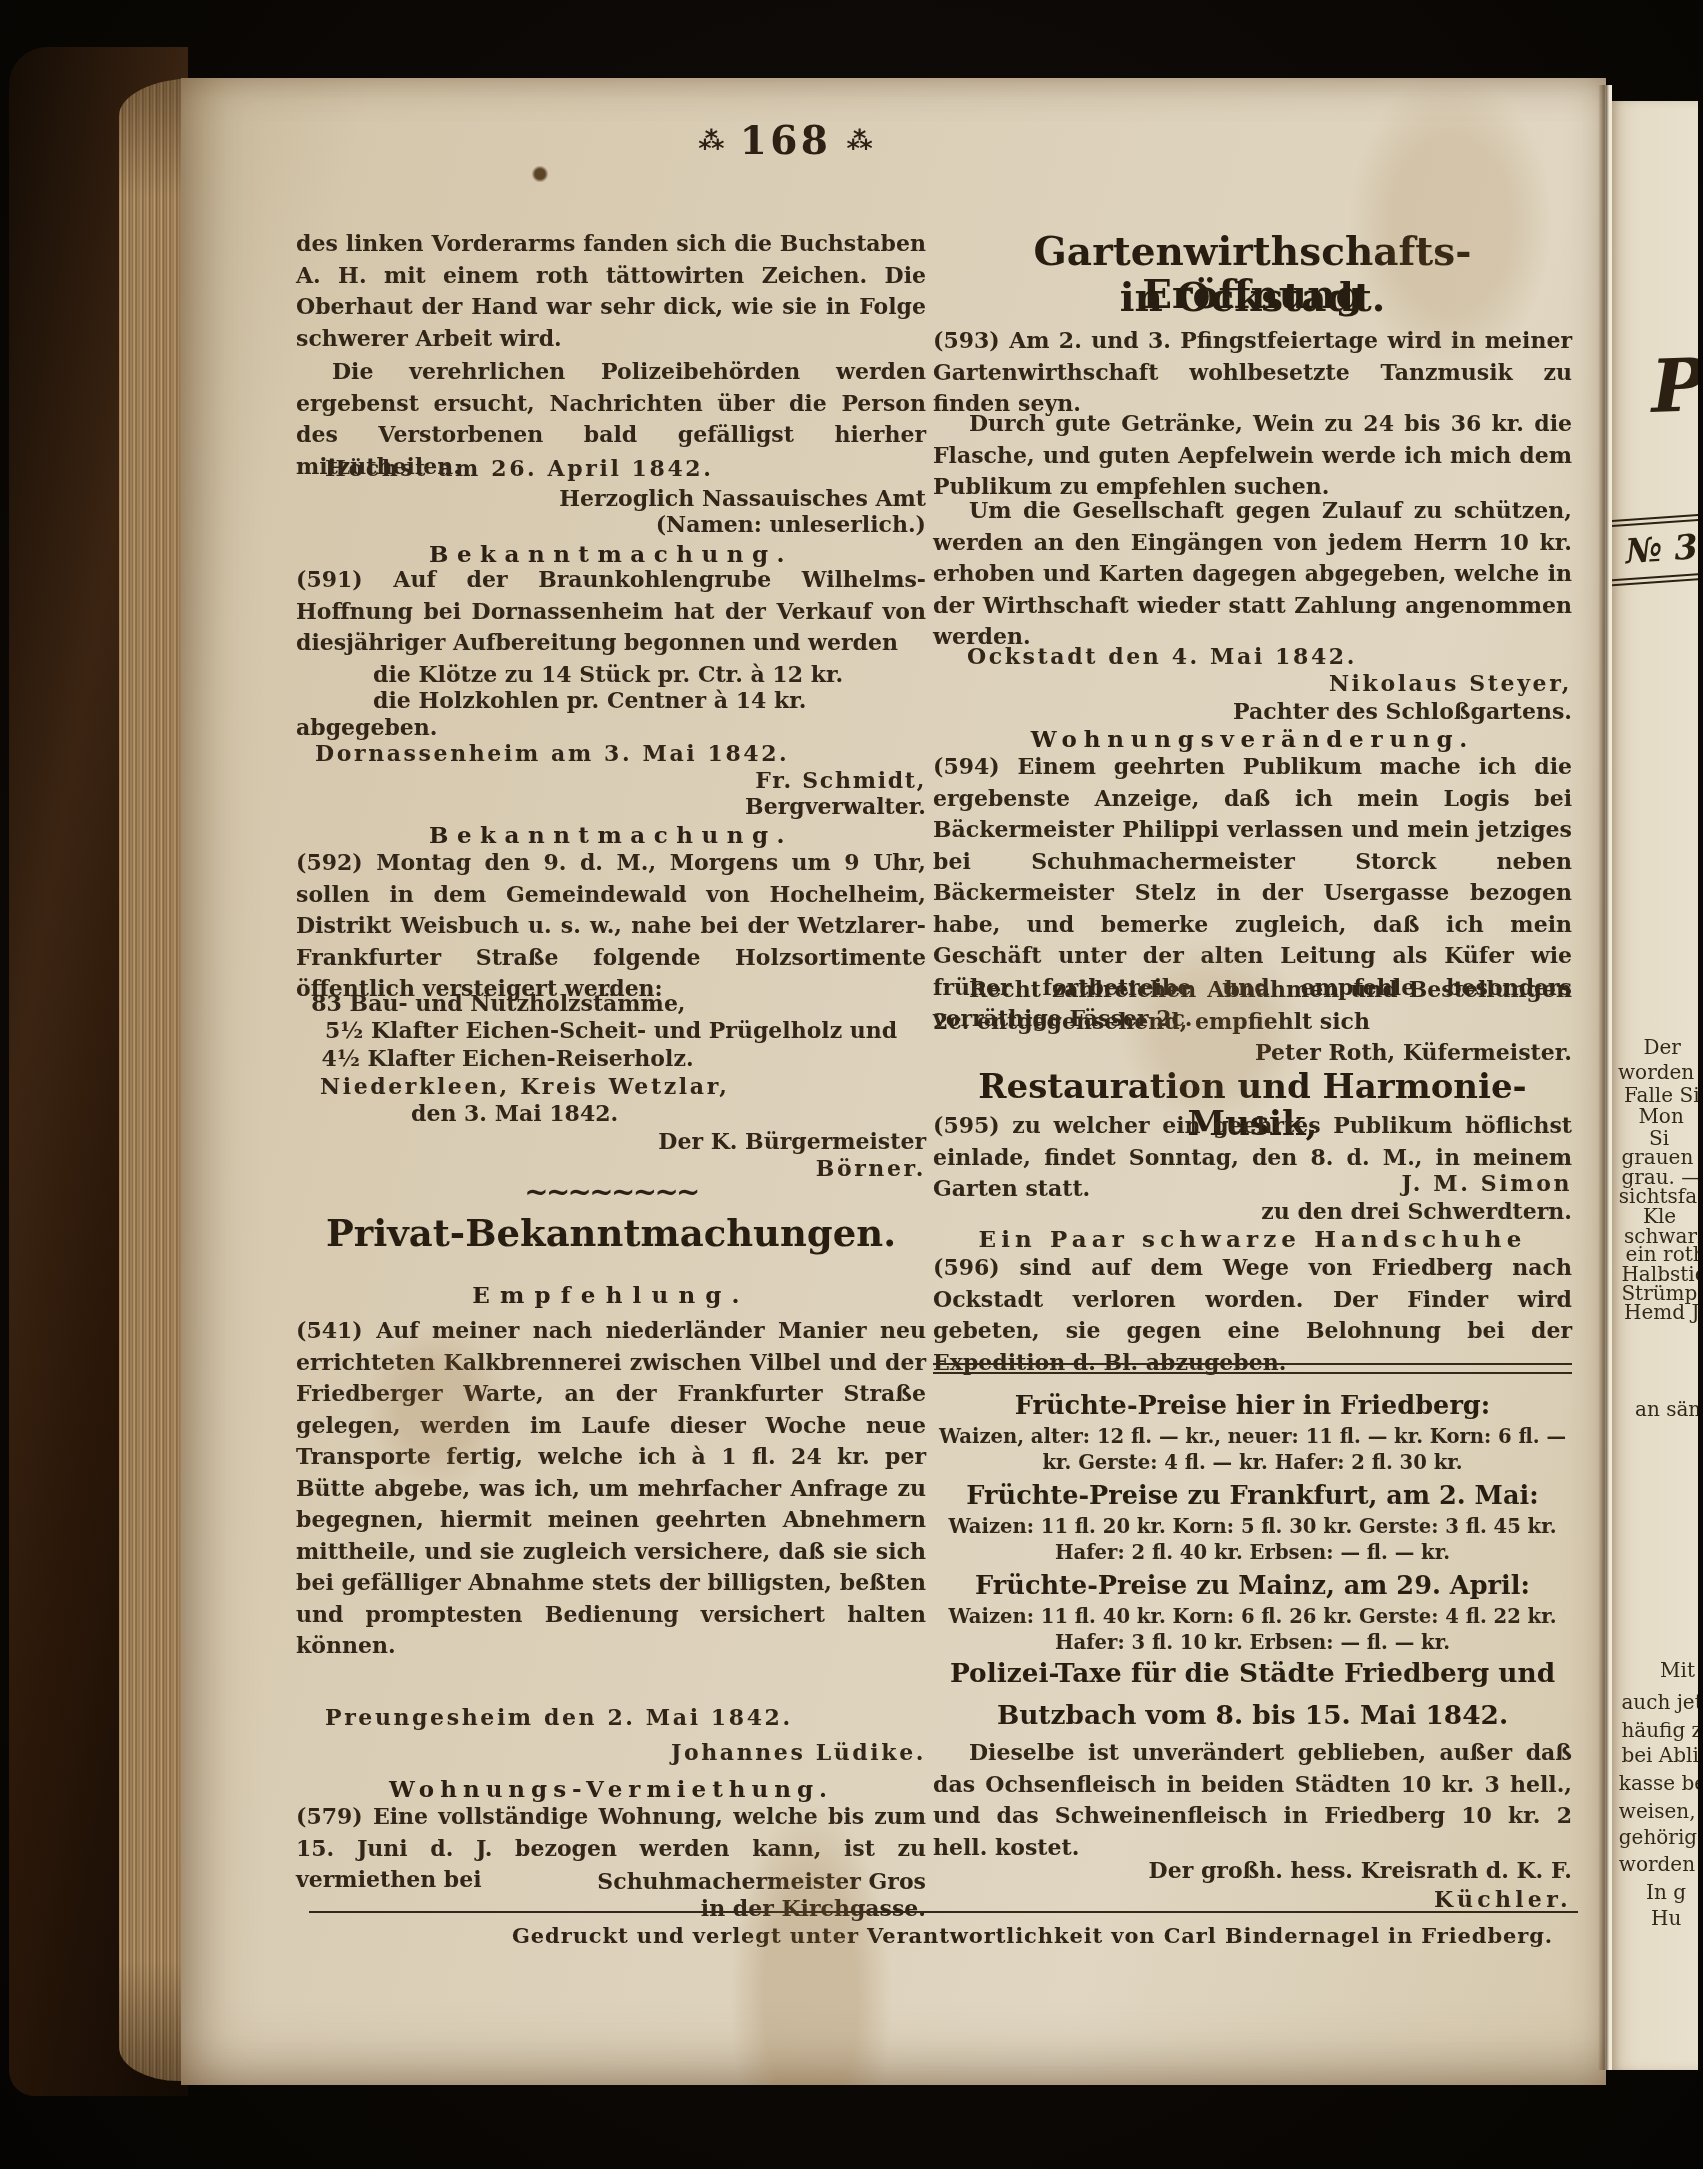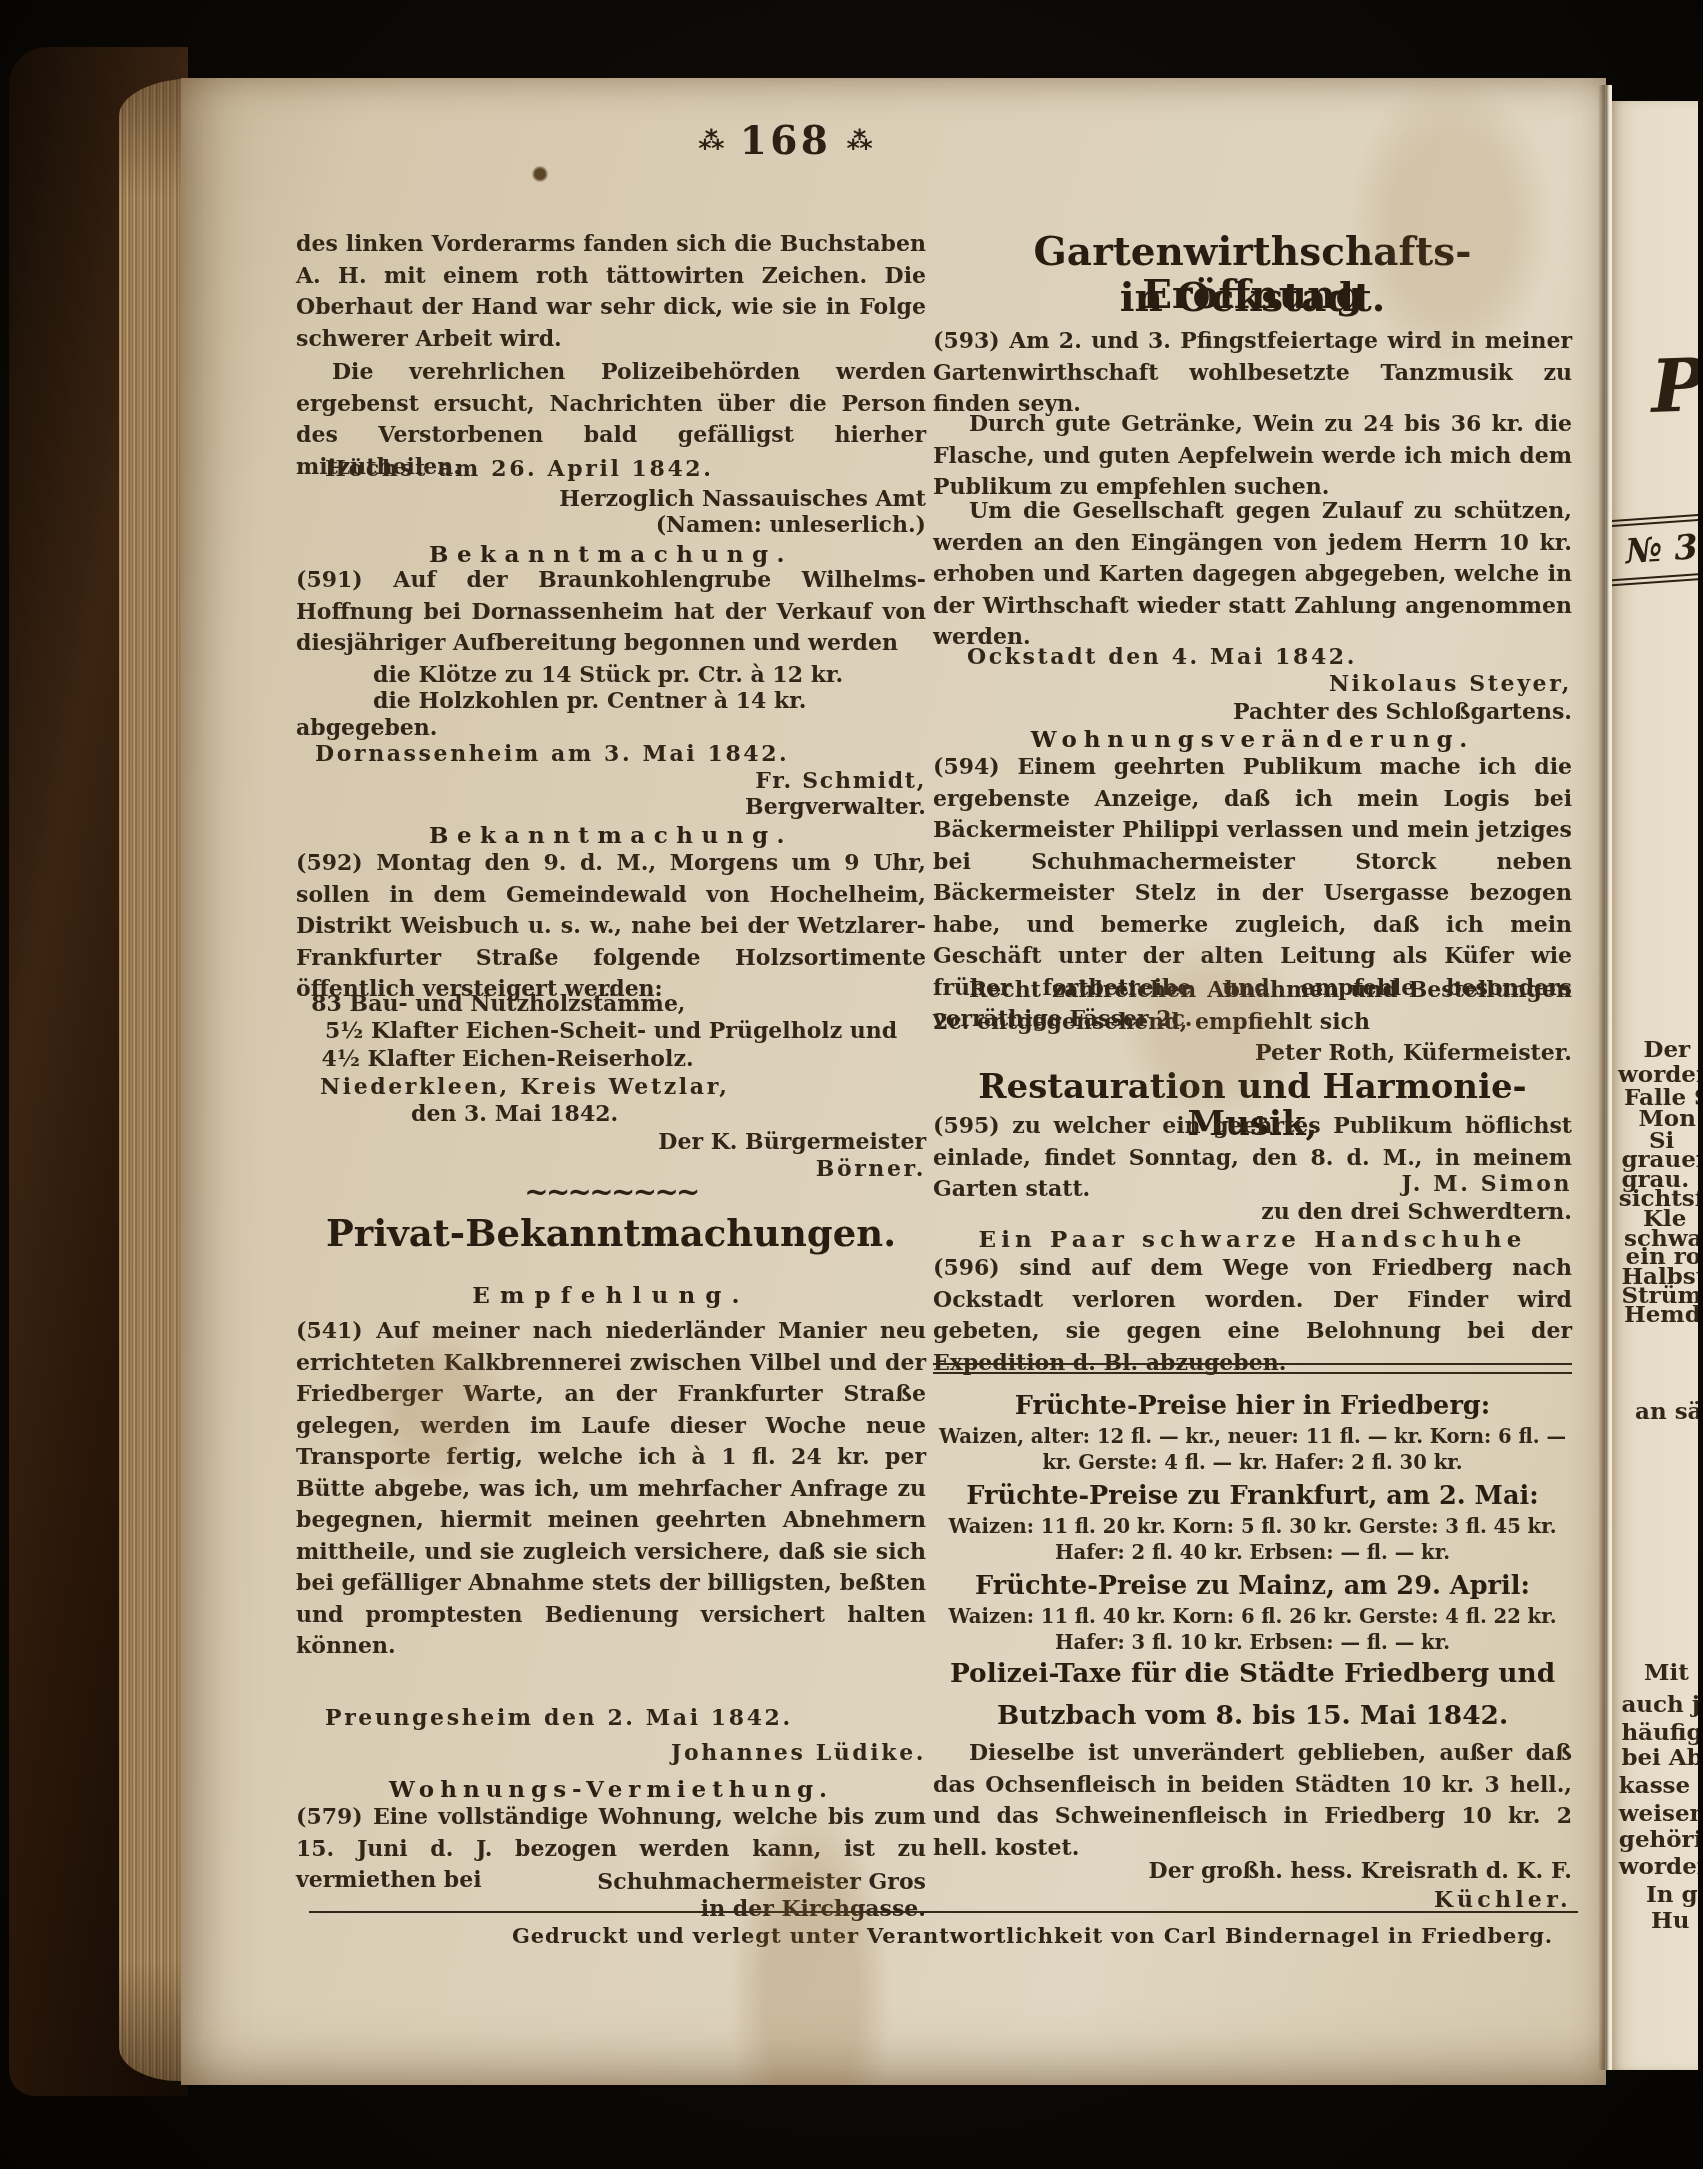--- a/index.html
+++ b/index.html
@@ -54,21 +54,21 @@
   .rule2{border-top:2.6px solid #352919;border-bottom:2.6px solid #352919;height:6.8px;}
   .frule{position:absolute;left:128px;top:1833px;width:1269px;border-top:2.6px solid #33271a;}
   .imprint{position:absolute;left:221px;top:1845px;width:1261px;text-align:center;
            font-size:21px;font-weight:bold;color:#2e2316;letter-spacing:0.9px;}
   
   .gap{position:absolute;left:1598px;top:85px;width:13.6px;height:1985px;
        background:linear-gradient(90deg,rgba(60,40,20,.0),rgba(70,48,24,.55) 45%,#efe6d2 80%,#f4ecd9 100%);}
   .sliver{position:absolute;left:1612px;top:101px;width:86px;height:1969px;overflow:hidden;
           background:linear-gradient(90deg,#d9cdb4 0%,#e5dcc8 30%,#e8e0cc 100%);
           box-shadow:inset 6.8px 0 12px -5.1px rgba(90,62,30,.45);}
-  .frag{position:absolute;white-space:nowrap;font-weight:bold;color:#33271a;font-size:23px;}
+  .frag{position:absolute;white-space:nowrap;font-weight:normal;color:#33271a;font-size:20px;}
   .mast{position:absolute;left:39px;top:241px;font-size:73px;font-weight:bold;font-style:italic;
         color:#2c2013;transform:rotate(-2deg);}
   .nobox{position:absolute;left:-6.8px;top:415px;width:111px;padding:5.1px 0 6.8px 20.4px;
          border-top:7.7px double #2c2013;border-bottom:7.7px double #2c2013;
          transform:rotate(-4deg);font-size:34px;font-weight:bold;font-style:italic;color:#2c2013;
          white-space:nowrap;}
 </style>
 </head>
 <body>
 
@@ -163,21 +163,21 @@
     <span class="frag" style="top:1044px;left:9.4px">grauen du</span>
     <span class="frag" style="top:1064px;left:9.4px">grau. —</span>
     <span class="frag" style="top:1083px;left:6.8px">sichtsfarbe:</span>
     <span class="frag" style="top:1103px;left:31px">Kle</span>
     <span class="frag" style="top:1123px;left:12px">schwarz ge</span>
     <span class="frag" style="top:1141px;left:13.6px">ein roth g</span>
     <span class="frag" style="top:1161px;left:9.4px">Halbstiefe</span>
     <span class="frag" style="top:1180px;left:9.4px">Strümpf</span>
     <span class="frag" style="top:1199px;left:12px">Hemd J.</span>
     <span class="frag" style="top:1296px;left:23px">an säm</span>
-    <span class="frag" style="top:1557px;left:32px">Mit</span>
+    <span class="frag" style="top:1557px;left:48px">Mit</span>
     <span class="frag" style="top:1589px;left:9.4px">auch jetzt</span>
     <span class="frag" style="top:1617px;left:9.4px">häufig zeig</span>
     <span class="frag" style="top:1642px;left:9.4px">bei Abliefe</span>
     <span class="frag" style="top:1670px;left:6.8px">kasse bezahl</span>
     <span class="frag" style="top:1698px;left:6.8px">weisen, un</span>
     <span class="frag" style="top:1724px;left:6.8px">gehörig zu</span>
     <span class="frag" style="top:1751px;left:6.8px">worden ist</span>
     <span class="frag" style="top:1779px;left:34px">In g</span>
     <span class="frag" style="top:1805px;left:39px">Hu</span>
   </div>

